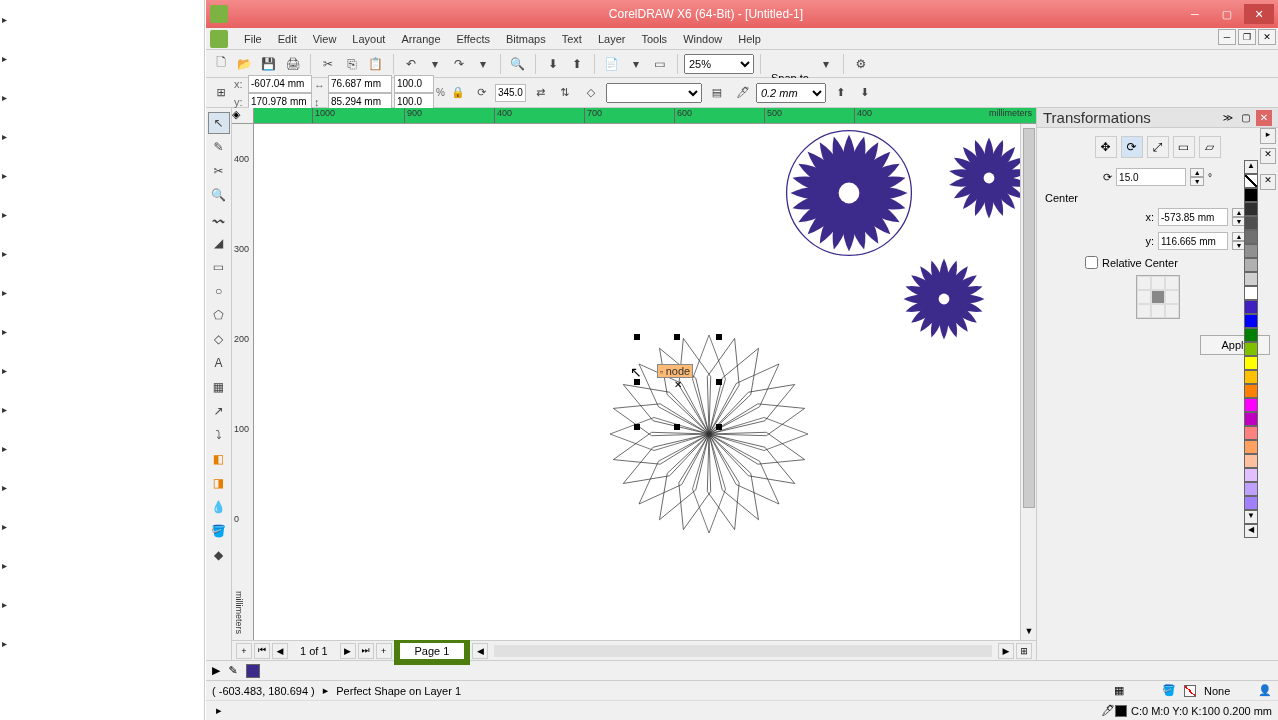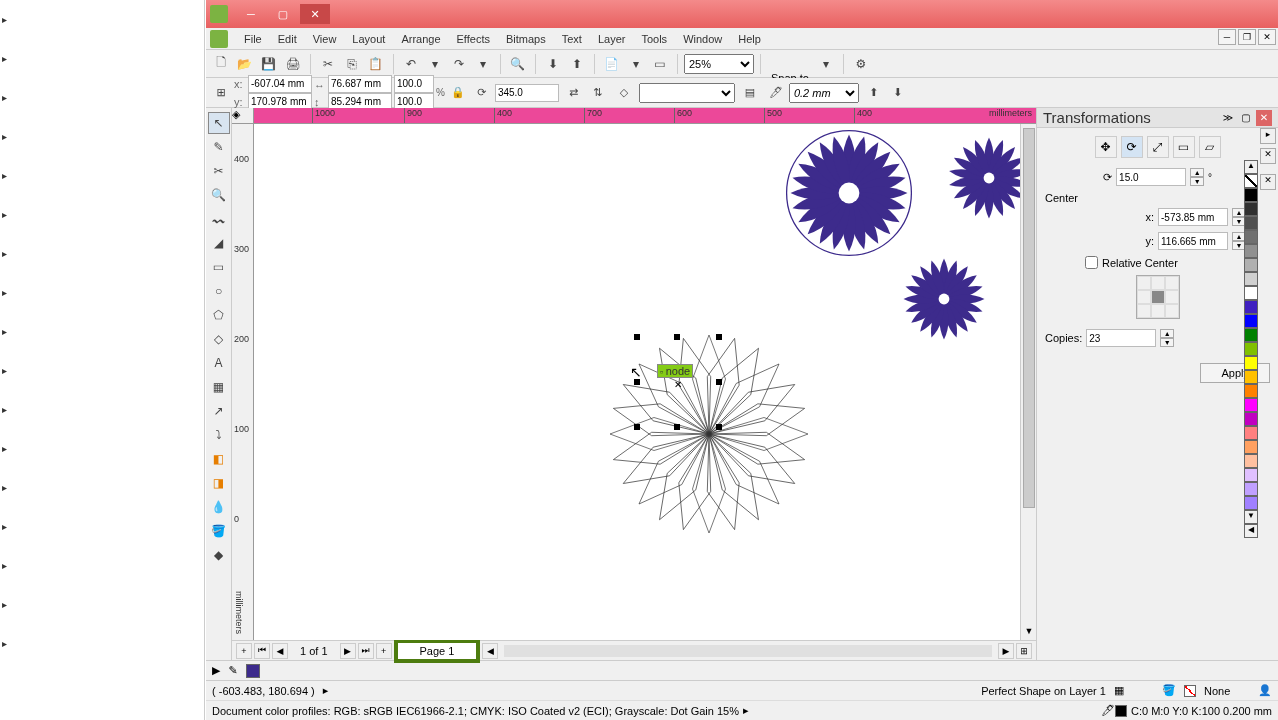--- a/index.html
+++ b/index.html
@@ -47,21 +47,21 @@
 
 .content { flex: 1; display: flex; min-height: 0; }
 
 
 .toolbox { width: 26px; background: #f0f0f0; border-right: 1px solid #ccc; display: flex; flex-direction: column; align-items: center; padding-top: 4px; gap: 2px; }
 .toolbox .tbtn { width: 22px; height: 22px; border: 1px solid transparent; display: flex; align-items: center; justify-content: center; font-size: 12px; color: #444; cursor: pointer; position: relative; }
 .toolbox .tbtn.active { border-color: #888; background: #d8e4f0; }
 
 
 .canvas-area { flex: 1; display: flex; flex-direction: column; background: #fff; position: relative; min-width: 0; }
-.ruler-h { height: 16px; background: #ec4899; border-bottom: 1px solid #999; position: relative; overflow: hidden; }
+.ruler-h { height: 16px; background: #22c55e; border-bottom: 1px solid #999; position: relative; overflow: hidden; }
 .ruler-h .tick { position: absolute; top: 0; font-size: 9px; color: #333; border-left: 1px solid #666; height: 100%; padding-left: 2px; }
 .ruler-corner { position: absolute; left: 0; top: 0; width: 22px; height: 16px; background: #f0f0f0; border-right: 1px solid #999; border-bottom: 1px solid #999; z-index: 2; }
 .ruler-units { position: absolute; right: 4px; top: 0; font-size: 9px; color: #333; }
 .workarea { flex: 1; display: flex; min-height: 0; }
 .ruler-v { width: 22px; background: #f0f0f0; border-right: 1px solid #999; position: relative; }
 .ruler-v .tick { position: absolute; left: 2px; font-size: 9px; color: #333; }
 .ruler-v .vlabel { position: absolute; bottom: 6px; left: 2px; font-size: 9px; color: #333; writing-mode: vertical-rl; }
 .drawing { flex: 1; background: #fff; position: relative; overflow: hidden; }
 .scroll-v { width: 16px; background: #f0f0f0; border-left: 1px solid #ccc; position: relative; }
 .scroll-v .thumb { position: absolute; top: 4px; left: 2px; width: 12px; height: 380px; background: #ccc; border: 1px solid #aaa; }
@@ -91,35 +91,35 @@
 .right-strip .rbtn { width: 16px; height: 16px; border: 1px solid #aaa; font-size: 9px; text-align: center; cursor: pointer; background: #f0f0f0; }
 
 
 .palette { position: absolute; right: 18px; top: 160px; width: 16px; display: flex; flex-direction: column; }
 .palette .swatch { width: 14px; height: 14px; border: 1px solid #666; cursor: pointer; }
 
 
 .pagetabs { height: 20px; background: #f0f0f0; border-top: 1px solid #ccc; display: flex; align-items: center; padding: 0 4px; gap: 2px; }
 .pagetabs .pbtn { width: 16px; height: 16px; border: 1px solid #ccc; display: flex; align-items: center; justify-content: center; font-size: 9px; cursor: pointer; }
 .pagetabs .pinfo { padding: 0 10px; }
-.pagetabs .ptab { padding: 2px 22px; background: #fff; border: 4px solid #4d7c0f; cursor: pointer; }
+.pagetabs .ptab { padding: 2px 15px; background: #fff; border: 6px solid #4d7c0f; cursor: pointer; }
 .pagetabs .hscroll { flex: 1; height: 12px; background: #e0e0e0; margin: 0 4px; }
 
 
 .statusbar { height: 20px; background: #f0f0f0; border-top: 1px solid #ccc; display: flex; align-items: center; padding: 0 6px; gap: 8px; }
 .statusbar2 { height: 20px; background: #f0f0f0; border-top: 1px solid #ddd; display: flex; align-items: center; padding: 0 6px; }
 
 
 .spiral { position: absolute; border-radius: 50%; overflow: hidden; }
 .spiral svg { width: 100%; height: 100%; }
 
 
 .handle { position: absolute; width: 6px; height: 6px; background: #000; }
 
-.node-label { position: absolute; font-size: 9px; background: #84cc16; border: 1px solid #888; padding: 0 2px; color: #333; }
+.node-label { position: absolute; font-size: 9px; background: #fdba74; border: 1px solid #888; padding: 0 2px; color: #333; }
 </style>
 </head>
 <body>
 
 <div class="left-panel">
   <div class="arrow">▸</div>
   <div class="arrow">▸</div>
   <div class="arrow">▸</div>
   <div class="arrow">▸</div>
   <div class="arrow">▸</div>
@@ -134,20 +134,21 @@
   <div class="arrow">▸</div>
   <div class="arrow">▸</div>
   <div class="arrow">▸</div>
   <div class="arrow">▸</div>
 </div>
 
 <div class="app">
 
   <div class="titlebar">
     <div class="appicon"></div>
+    <div class="title">CorelDRAW X6 (64-Bit) - [Untitled-1]</div>
     <div class="winbtn">─</div>
     <div class="winbtn">▢</div>
     <div class="winbtn close">✕</div>
   </div>
 
   <div class="menubar">
     <div class="appicon2"></div>
     <div class="menuitem"><span>File</span></div>
     <div class="menuitem"><span>Edit</span></div>
     <div class="menuitem"><span>View</span></div>
@@ -225,21 +226,21 @@
       <span>
           <input type="text" style="width: 40px;" value="100.0">
         </span>
       <span>
           <input type="text" style="width: 40px;" value="100.0">
         </span>
     </div>
     <span style="font-size:10px;color:#666">%</span>
     <div class="btn">🔒</div>
     <div class="btn">⟳</div>
-    <input type="text" style="width: 64px;" value="345.0">
+    <input type="text" style="width: 31px;" value="345.0">
     <div class="sep"></div>
     <div class="btn">⇄</div>
     <div class="btn">⇅</div>
     <div class="sep"></div>
     <div class="btn">◇</div>
     <div class="sep"></div>
     <select style="width:96px"></select>
     <div class="sep"></div>
     <div class="btn">▤</div>
     <div class="sep"></div>
@@ -504,50 +505,41 @@
           <div></div>
             <div></div>
             <div></div>
           <div></div>
             <div class="sel"></div>
             <div></div>
           <div></div>
             <div></div>
             <div></div>
         </div>
-        <div class="docker-row" style="margin-top:10px">
-          <label>Copies:</label>
-          <input type="text" value="23" style="">
-          <div class="spinner">
-              <span>▲</span>
-              <span>▼</span>
-            </div>
-        </div>
         <button class="apply-btn">Apply</button>
       </div>
     </div>
   </div>
 
   <div class="statusbar">
     <span>▶</span>
     <span>✎</span>
     <span style="width:14px;height:14px;background:#3d2b8c;display:inline-block;border:1px solid #666"></span>
   </div>
   <div class="statusbar">
     <span>( -603.483, 180.694 )</span>
     <span>▸</span>
-    <span style="flex:1;text-align:right">Perfect Shape on Layer 1</span>
+    <span style="flex:1;text-align:left">Perfect Shape on Layer 1</span>
     <span>▦</span>
     <span style="margin-left:30px">🪣</span>
     <span style="width:12px;height:12px;border:1px solid #666;background:linear-gradient(45deg,#fff 45%,#f00 45%,#f00 55%,#fff 55%);display:inline-block"></span>
     <span>None</span>
     <span style="color:#c84848;margin-left:20px">👤</span>
   </div>
   <div class="statusbar2">
-    <span>Document color profiles: RGB: sRGB IEC61966-2.1; CMYK: ISO Coated v2 (ECI); Grayscale: Dot Gain 15%</span>
     <span style="margin-left:4px">▸</span>
     <span style="flex:1"></span>
     <span>🖊</span>
     <span style="width:12px;height:12px;background:#000;display:inline-block;border:1px solid #666"></span>
     <span style="margin-left:4px">C:0 M:0 Y:0 K:100  0.200 mm</span>
   </div>
 
   <div class="right-strip">
     <div class="rbtn">▸</div>
     <div class="rbtn">✕</div>

